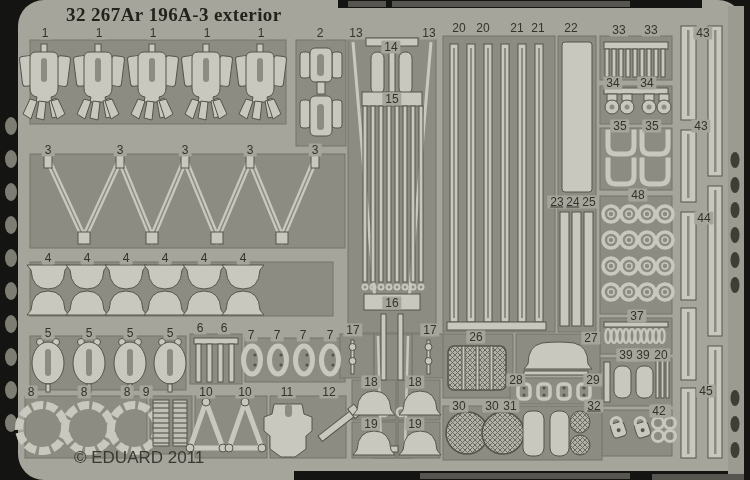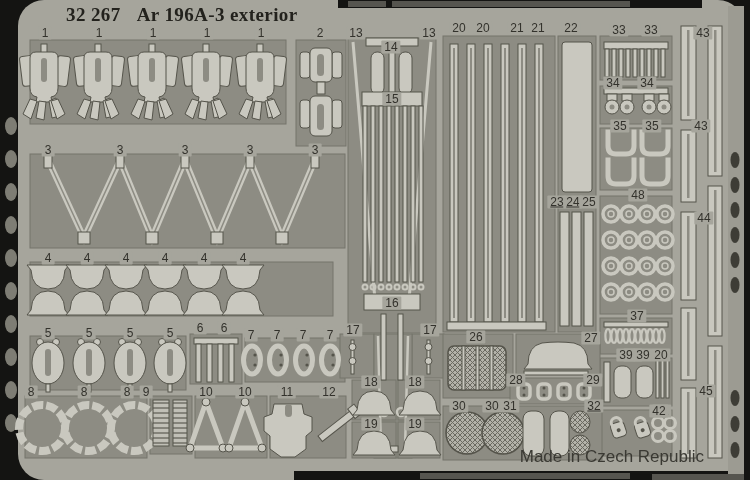--- a/index.html
+++ b/index.html
@@ -8,21 +8,21 @@
   .sheet{position:absolute;left:18px;top:0;width:726px;height:480px;border-radius:26px;background:var(--sheet,#a6a59c);}
   .band{position:absolute;background:var(--background,#141412);}
   .band-top{left:338px;top:0;width:364px;height:8px;}
   .band-bottom{left:294px;top:471px;width:456px;height:9px;}
   .tb{position:absolute;background:#56554f;}
   .tb1{left:348px;top:1px;width:38px;height:6px;}
   .tb2{left:392px;top:1px;width:238px;height:6px;}
   .bb1{left:420px;top:473px;width:210px;height:6px;}
   .bb2{left:652px;top:474px;width:92px;height:6px;}
   .hdr{position:absolute;left:66px;top:4px;font-family:"Liberation Serif",serif;font-weight:bold;font-size:19px;color:#23221d;letter-spacing:.4px;white-space:nowrap;}
-  .hdr .cat{margin-right:16px;}
+  .hdr .cat{}
   .brand{position:absolute;left:646px;top:5px;font-family:"Liberation Serif",serif;font-weight:bold;font-size:23px;color:#23221d;}
   .copy{position:absolute;left:74px;top:448px;font-size:17px;color:#3a3933;}
   .made{position:absolute;right:46px;top:447px;font-size:17px;color:#3a3933;}
   svg.fret{position:absolute;left:0;top:0;}
   .pnl{fill:var(--recess,#8d8c83);stroke:#75746b;stroke-width:1;}
   .pt{fill:var(--part,#c9c8bf);stroke:var(--outline,#55544b);stroke-width:1;}
   .sl{fill:var(--recess,#8d8c83);stroke:none;}
   .ptn{fill:none;stroke:var(--part,#c9c8bf);}
   .dk{fill:var(--outline,#55544b);stroke:none;}
   .labels{position:absolute;left:0;top:0;width:750px;height:480px;pointer-events:none;}
@@ -601,14 +601,14 @@
       <span class="plabel" style="left: 626px; top: 355px;">39</span>
       <span class="plabel" style="left: 643px; top: 355px;">39</span>
       <span class="plabel" style="left: 661px; top: 355px;">20</span>
       <span class="plabel" style="left: 634px; top: 411px; margin-left: 28px;">41</span>
       <span class="plabel" style="left: 659px; top: 411px;">42</span>
     </div>
 
   <div class="hdr">
     <span class="cat">32 267</span><span class="title">Ar 196A-3 exterior</span>
   </div>
-  <div class="made">Made in Czech Republic</div>
+  <div class="copy">© EDUARD 2011</div>
 </div>
 
 </body></html>

